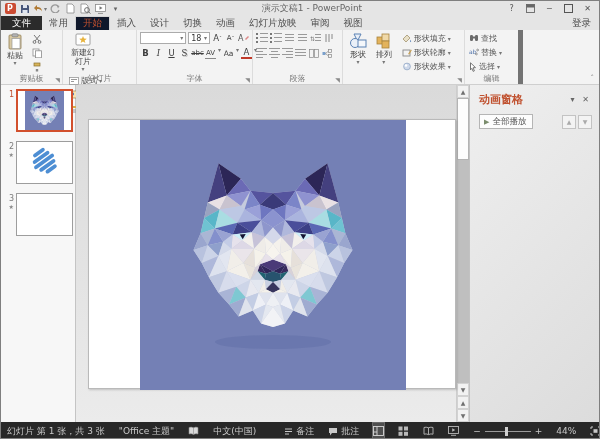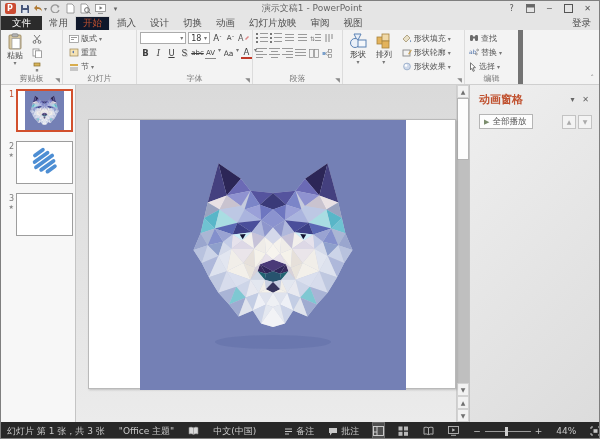--- a/index.html
+++ b/index.html
@@ -323,20 +323,28 @@
               <rect x="2" y="1" width="6" height="3" fill="#d8b45a" stroke="#8a7030" stroke-width="0.7"></rect>
               <path d="M5 4 v3 h-1.2 v2.5 h2.4 V7 H5" fill="#8a8a8a"></path>
             </svg>
         </span>
       </div>
       <div class="glabel">剪贴板</div>
       <div class="launcher">◥</div>
     </div>
 
     <div class="rgroup" style="width:74px">
+      <div class="bigbtn" style="width:34px">
+        <svg class="ico" width="16" height="14" viewBox="0 0 16 14">
+            <rect x="1" y="1" width="14" height="11" rx="1" fill="#fff" stroke="#8a8a8a" stroke-width="0.8"></rect>
+            <path d="M8 3 L9 5.6 L11.8 5.8 L9.6 7.4 L10.4 10 L8 8.5 L5.6 10 L6.4 7.4 L4.2 5.8 L7 5.6 Z" fill="#e8b33c"></path>
+          </svg>
+        <span class="cap">新建幻灯片</span>
+        <span class="caret">▾</span>
+      </div>
       <div class="minicol">
         <span class="minibtn">
           <svg class="ico" width="10" height="8" viewBox="0 0 10 8">
               <rect x="0.5" y="0.5" width="9" height="7" fill="#fff" stroke="#8a8a8a" stroke-width="0.7"></rect>
               <line x1="2" y1="2.5" x2="8" y2="2.5" stroke="#9a9a9a"></line>
               <line x1="2" y1="4.5" x2="5" y2="4.5" stroke="#9a9a9a"></line>
             </svg>
           <span>版式</span>
             <span class="caret">▾</span>
         </span>

